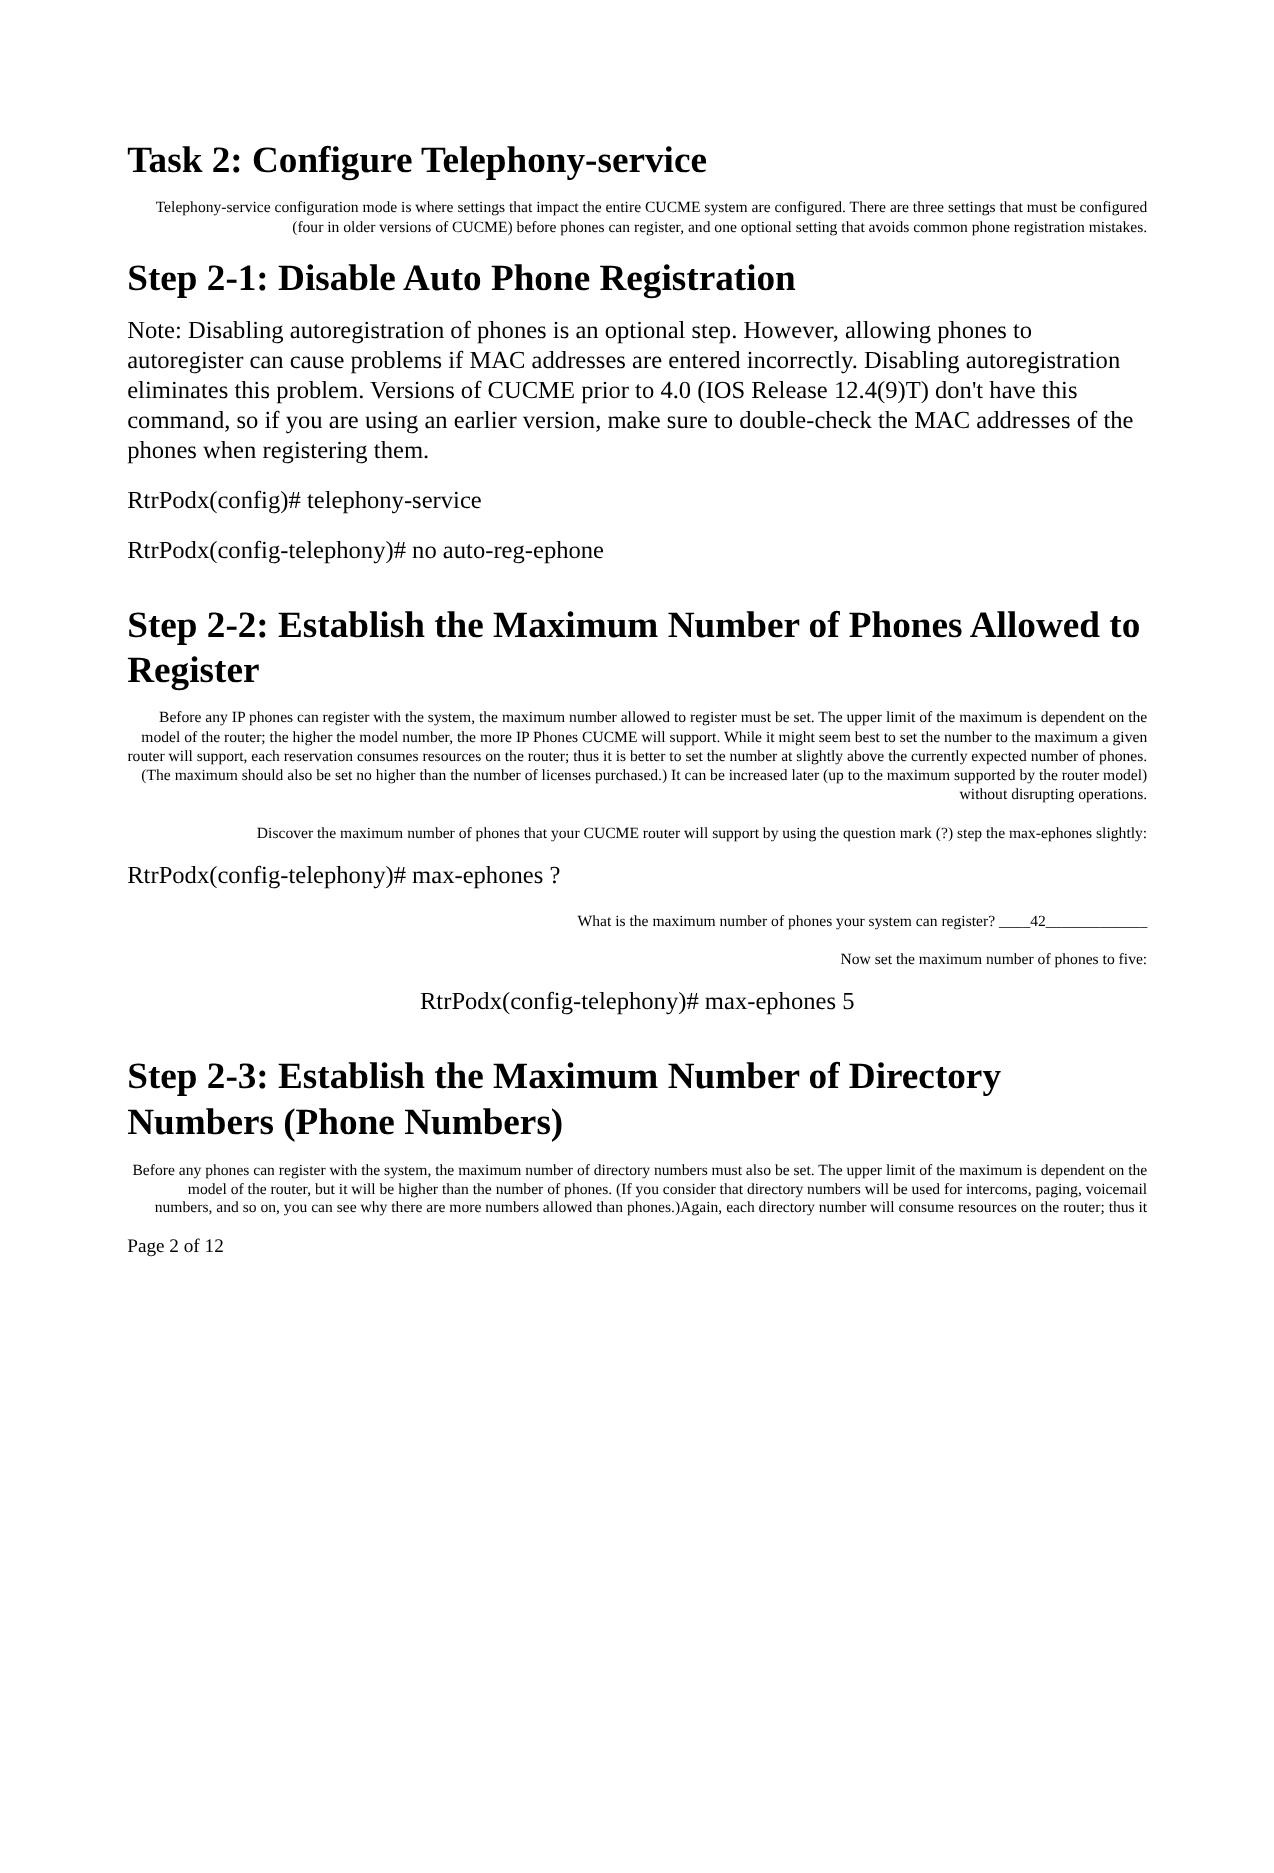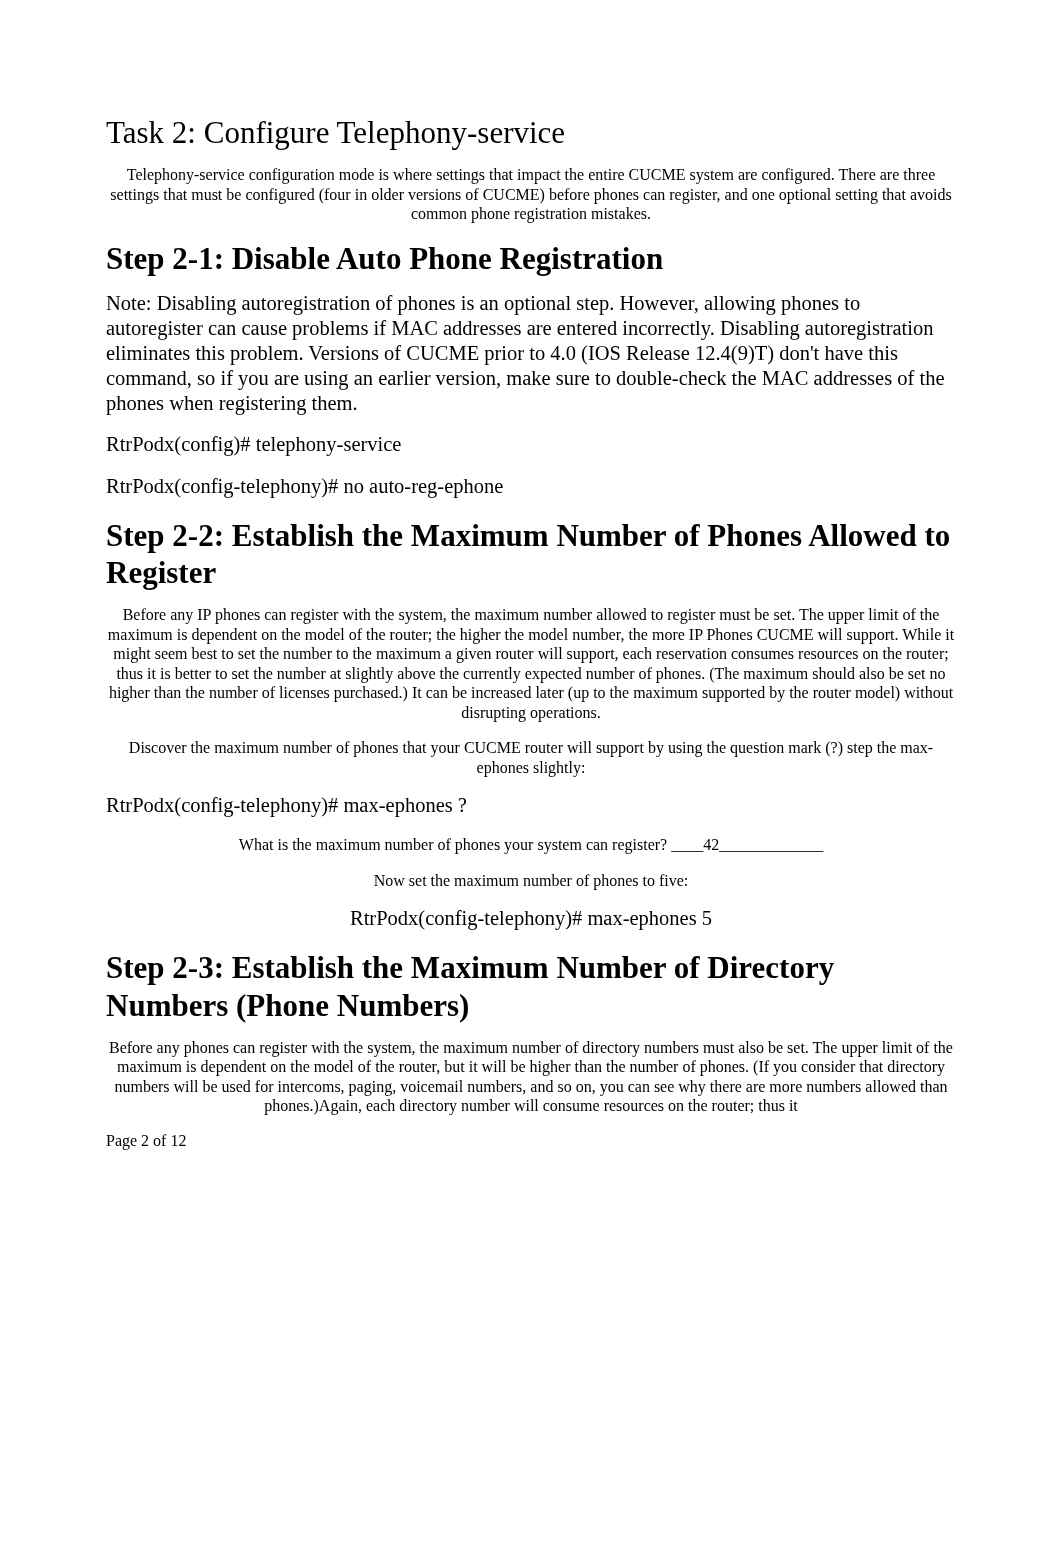--- a/index.html
+++ b/index.html
@@ -9,35 +9,35 @@
     }
     body {
       font-family: "Times New Roman", Times, serif;
       background: #ffffff;
       width: 1062px;
       padding: 114px 106px 60px 106px;
       color: #000000;
     }
     .heading-1 {
       font-size: 31px;
-      font-weight: normal;
+      font-weight: bold;
       margin-bottom: 14px;
       line-height: 1.2;
     }
     .heading-2 {
       font-size: 31px;
       font-weight: bold;
       margin-bottom: 14px;
       line-height: 1.2;
     }
     .para {
-      font-size: 16px;
+      font-size: 13px;
       line-height: 1.22;
       margin-bottom: 16px;
-      text-align: center;
+      text-align: right;
     }
     .note-para {
       font-size: 20.5px;
       line-height: 1.22;
       margin-bottom: 16px;
     }
     .code-line {
       font-size: 20.5px;
       line-height: 1.22;
       margin-bottom: 17px;
@@ -49,21 +49,21 @@
       text-align: center;
     }
     .footer {
       font-size: 16px;
       margin-top: 2px;
     }
     .inline-label {
       display: inline;
     }
     .section-gap {
-      margin-top: 18px;
+      margin-top: 30px;
     }
   </style>
 </head>
 <body>
 
 <h2 class="heading-1">Task 2: Configure Telephony-service</h2>
 
 <p class="para">Telephony-service configuration mode is where settings that impact the entire CUCME system are configured. There are three settings that must be configured (four in older versions of CUCME) before phones can register, and one optional setting that avoids common phone registration mistakes.</p>
 
 <h2 class="heading-2">Step 2-1: Disable Auto Phone Registration</h2>

